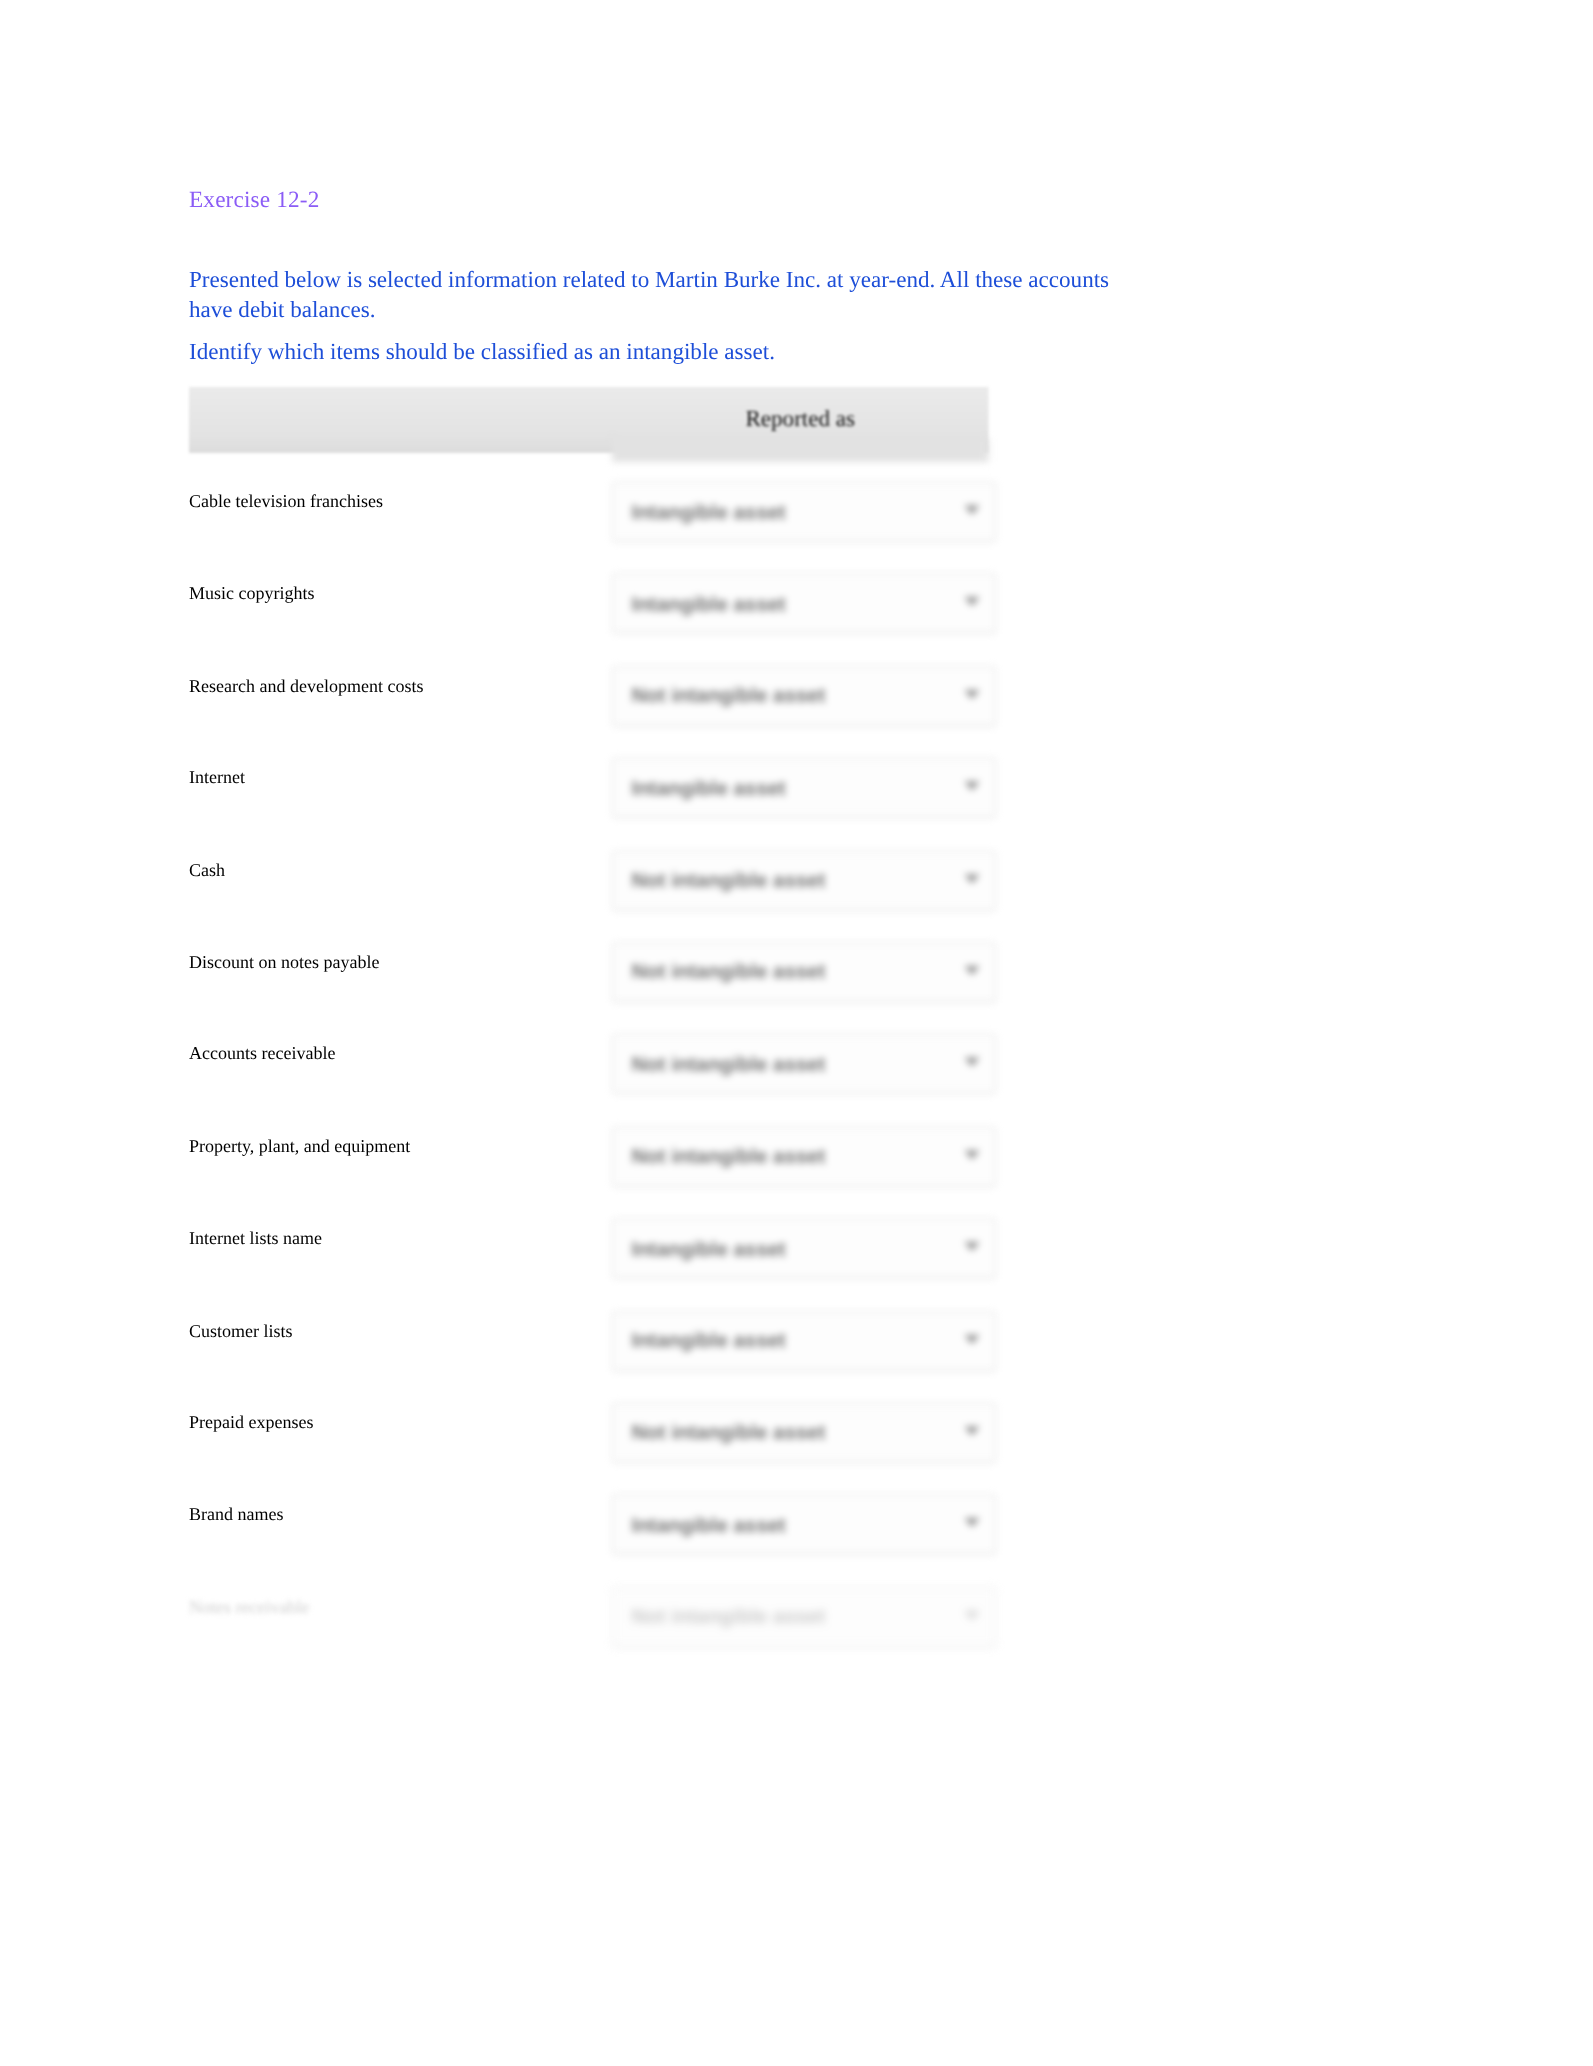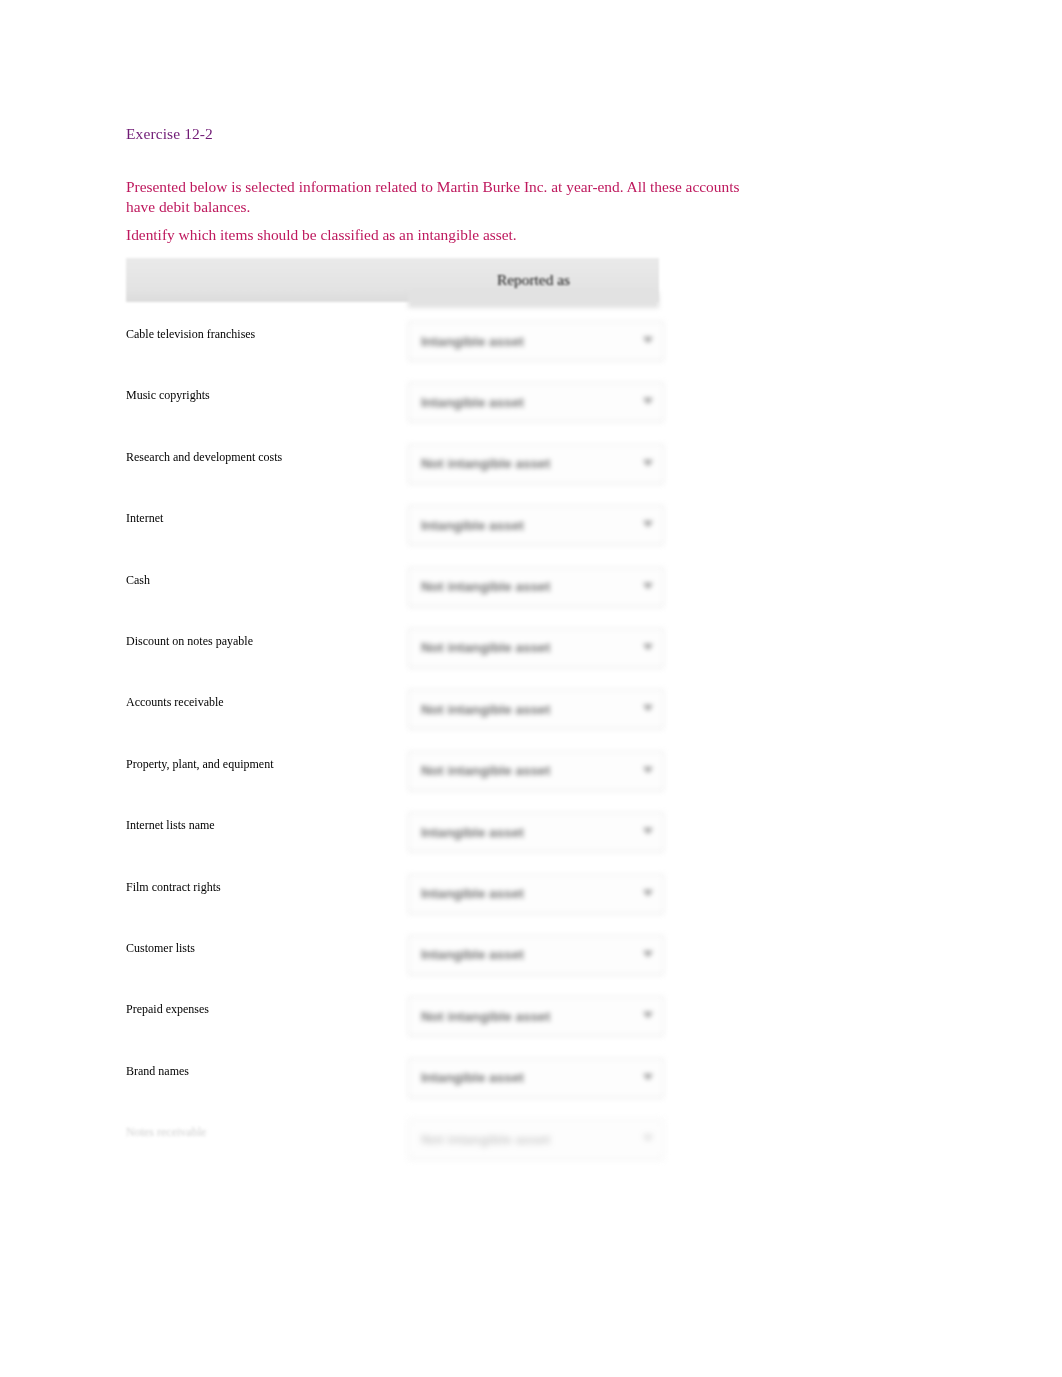--- a/index.html
+++ b/index.html
@@ -26,30 +26,30 @@
 
   .content {
     position: absolute;
     left: 126px;
     top: 124px;
     width: 640px;
   }
 
   .exercise-title {
     font-size: 15.5px;
-    color: #701a75;
+    color: #8b5cf6;
     line-height: 1.3;
     margin: 0 0 0 0;
     letter-spacing: 0.1px;
   }
 
   .para {
     font-size: 15.4px;
     line-height: 1.30;
-    color: #be185d;
+    color: #1d4ed8;
     width: 622px;
   }
 
   .para-1 { margin-top: 33px; }
   .para-2 { margin-top: 8px; }
 
   
   .table-wrap {
     position: absolute;
     left: 126px;
@@ -259,27 +259,20 @@
           </div>
         </div>
         <div class="row">
           <div class="row-label">Internet lists name</div>
           <div class="dd">
             <span class="dd-text">Intangible asset</span>
             <span class="dd-arrow"></span>
           </div>
         </div>
         <div class="row">
-          <div class="row-label">Film contract rights</div>
-          <div class="dd">
-            <span class="dd-text">Intangible asset</span>
-            <span class="dd-arrow"></span>
-          </div>
-        </div>
-        <div class="row">
           <div class="row-label">Customer lists</div>
           <div class="dd">
             <span class="dd-text">Intangible asset</span>
             <span class="dd-arrow"></span>
           </div>
         </div>
         <div class="row">
           <div class="row-label">Prepaid expenses</div>
           <div class="dd">
             <span class="dd-text">Not intangible asset</span>

